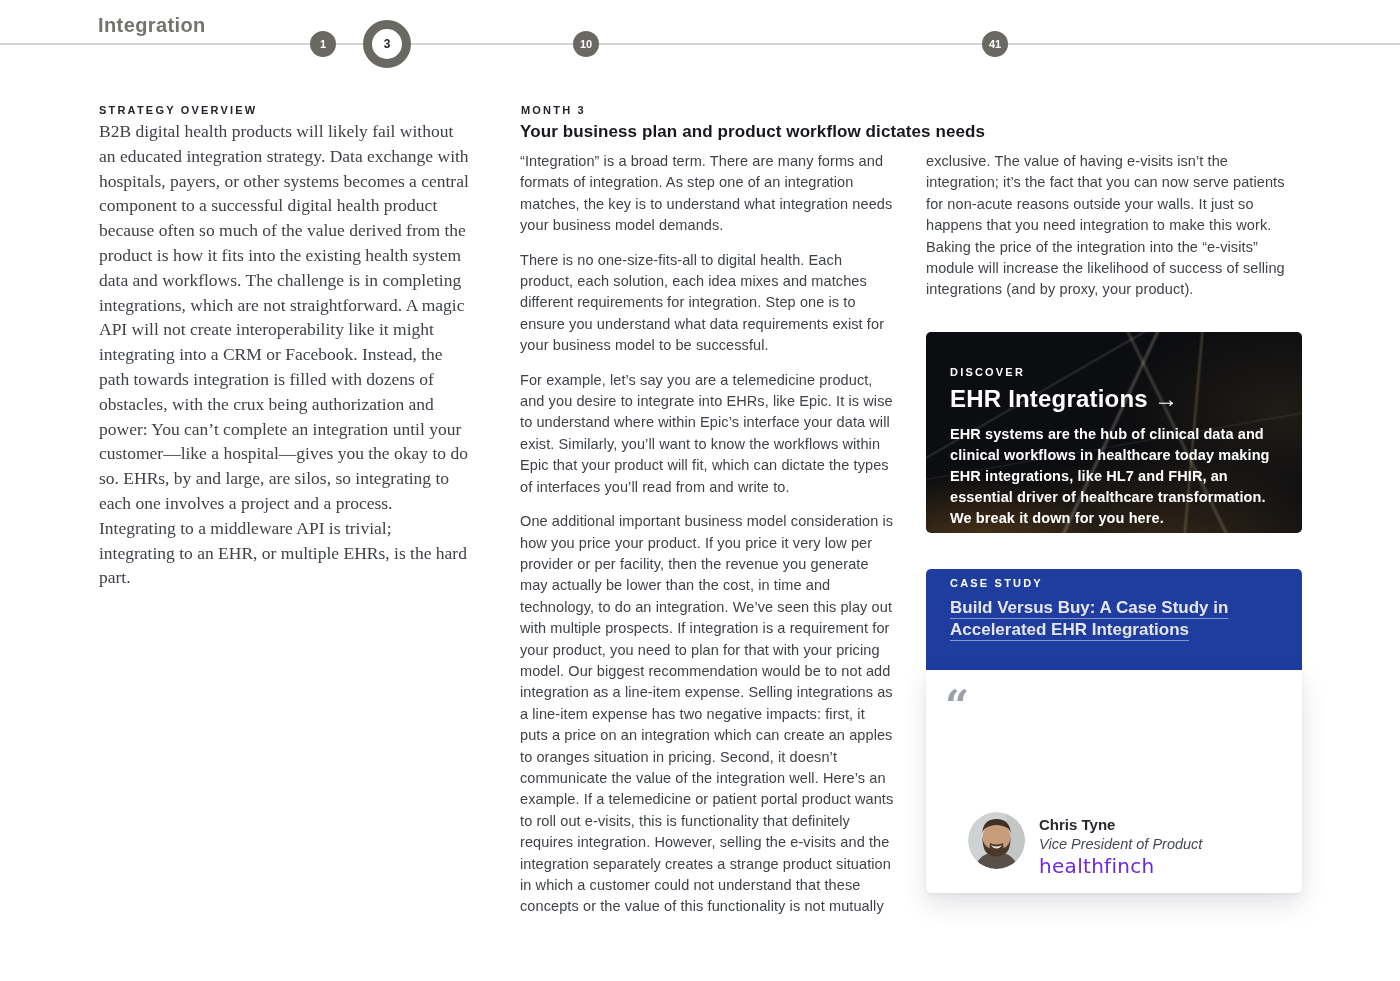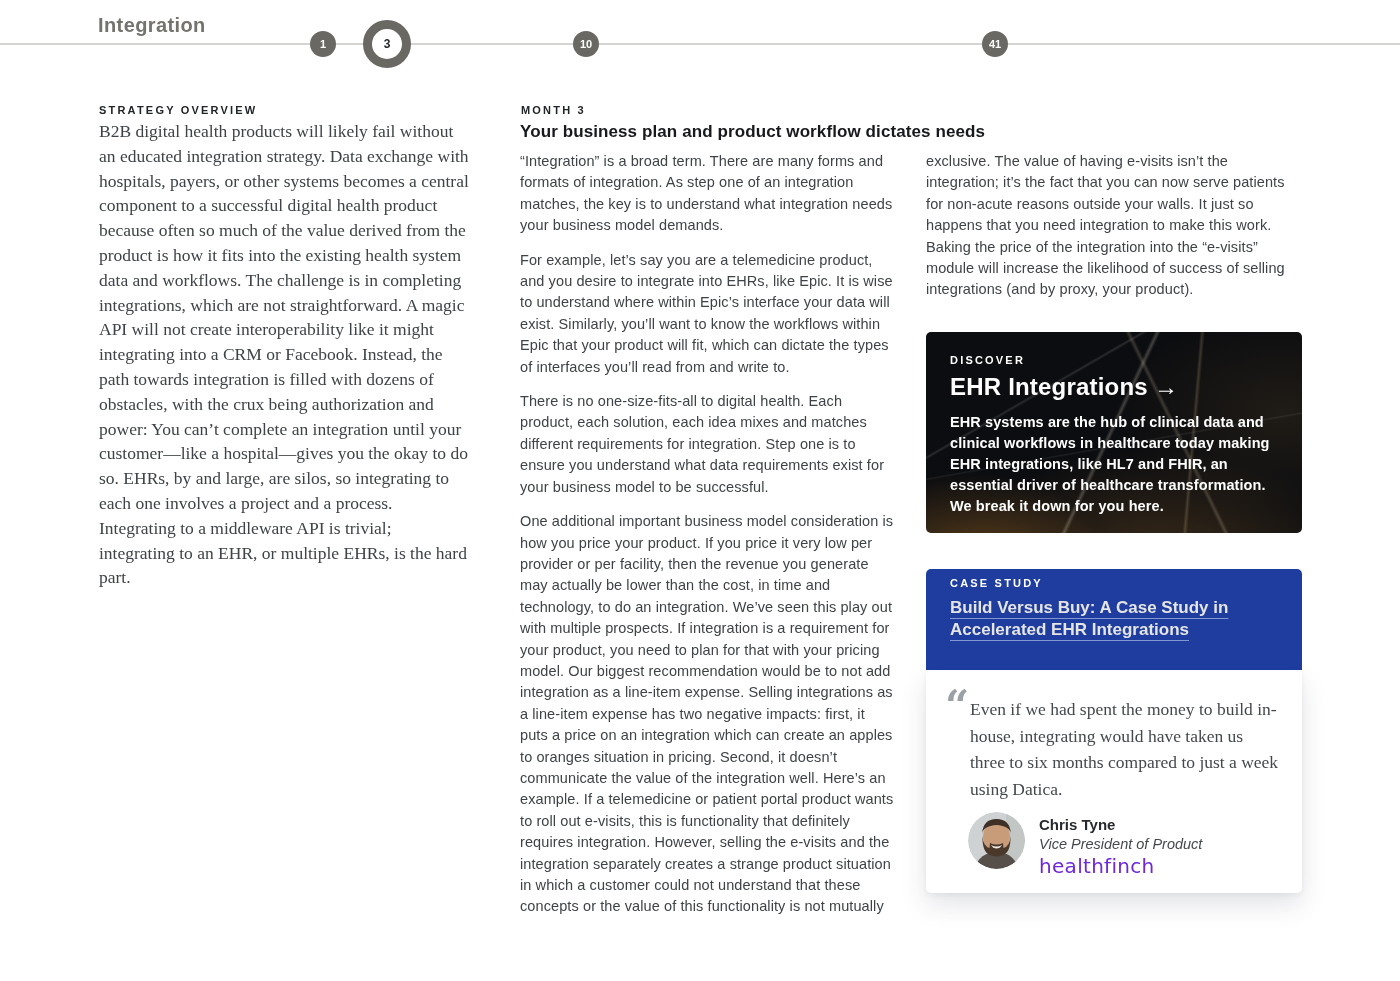--- a/index.html
+++ b/index.html
@@ -45,21 +45,21 @@
                  radial-gradient(300px 170px at 62% 118%, rgba(120,84,38,.45), rgba(120,84,38,0) 70%),
                  radial-gradient(240px 140px at 95% 40%, rgba(90,70,40,.25), rgba(90,70,40,0) 70%),
                  #0c0d10;
                  box-sizing:border-box;overflow:hidden;cursor:pointer;}
   .discover-card::after{content:"";position:absolute;inset:0;background:
       linear-gradient(115deg, transparent 48.6%, rgba(255,246,224,.22) 49.3%, transparent 50%),
       linear-gradient(64deg, transparent 62.6%, rgba(255,236,200,.18) 63.3%, transparent 64%),
       linear-gradient(150deg, transparent 29.6%, rgba(255,255,255,.12) 30.1%, transparent 30.7%),
       linear-gradient(95deg, transparent 69.6%, rgba(232,202,152,.20) 70.2%, transparent 70.9%),
       linear-gradient(170deg, transparent 54.6%, rgba(255,255,255,.07) 55.1%, transparent 55.7%);}
-  .discover-inner{position:relative;z-index:2;padding:22px 24px;}
+  .discover-inner{position:relative;z-index:2;padding:22px 24px;margin-top:12px;}
   .discover-title{margin-top:7px;font-size:24px;font-weight:bold;color:#ffffff;letter-spacing:.2px;}
   .discover-title .arrow{font-weight:normal;margin-left:6px;}
   .discover-body{margin-top:11px;font-size:14.5px;line-height:21px;font-weight:bold;
                  color:#ffffff;letter-spacing:.1px;}
   .discover-card .eyebrow{color:#ffffff;}
 
   
   .case-card{position:absolute;left:926px;top:569px;width:376px;height:101px;
              background:#1e3d9f;border-radius:5px 5px 0 0;box-sizing:border-box;
              padding:8px 24px 0 24px;}
@@ -98,22 +98,22 @@
   <div class="milestone m24">41</div>
 
   <div class="eyebrow left-eyebrow">STRATEGY OVERVIEW</div>
   <div class="left-body">B2B digital health products will likely fail without an educated integration strategy. Data exchange with hospitals, payers, or other systems becomes a central component to a successful digital health product because often so much of the value derived from the product is how it fits into the existing health system data and workflows. The challenge is in completing integrations, which are not straightforward. A magic API will not create interoperability like it might integrating into a CRM or Facebook. Instead, the path towards integration is filled with dozens of obstacles, with the crux being authorization and power: You can’t complete an integration until your customer—like a hospital—gives you the okay to do so. EHRs, by and large, are silos, so integrating to each one involves a project and a process. Integrating to a middleware API is trivial; integrating to an EHR, or multiple EHRs, is the hard part.</div>
 
   <div class="eyebrow month-eyebrow">MONTH 3</div>
   <div class="article-title">Your business plan and product workflow dictates needs</div>
 
   <div class="text-col col1">
       <p>“Integration” is a broad term. There are many forms and formats of integration. As step one of an integration matches, the key is to understand what integration needs your business model demands.</p>
+      <p>There is no one-size-fits-all to digital health. Each product, each solution, each idea mixes and matches different requirements for integration. Step one is to ensure you understand what data requirements exist for your business model to be successful.</p>
       <p>For example, let’s say you are a telemedicine product, and you desire to integrate into EHRs, like Epic. It is wise to understand where within Epic’s interface your data will exist. Similarly, you’ll want to know the workflows within Epic that your product will fit, which can dictate the types of interfaces you’ll read from and write to.</p>
-      <p>There is no one-size-fits-all to digital health. Each product, each solution, each idea mixes and matches different requirements for integration. Step one is to ensure you understand what data requirements exist for your business model to be successful.</p>
       <p>One additional important business model consideration is how you price your product. If you price it very low per provider or per facility, then the revenue you generate may actually be lower than the cost, in time and technology, to do an integration. We’ve seen this play out with multiple prospects. If integration is a requirement for your product, you need to plan for that with your pricing model. Our biggest recommendation would be to not add integration as a line-item expense. Selling integrations as a line-item expense has two negative impacts: first, it puts a price on an integration which can create an apples to oranges situation in pricing. Second, it doesn’t communicate the value of the integration well. Here’s an example. If a telemedicine or patient portal product wants to roll out e-visits, this is functionality that definitely requires integration. However, selling the e-visits and the integration separately creates a strange product situation in which a customer could not understand that these concepts or the value of this functionality is not mutually</p>
     </div>
   <div class="text-col col2">
     <p>exclusive. The value of having e-visits isn’t the integration; it’s the fact that you can now serve patients for non-acute reasons outside your walls. It just so happens that you need integration to make this work. Baking the price of the integration into the “e-visits” module will increase the likelihood of success of selling integrations (and by proxy, your product).</p>
   </div>
 
   <div class="discover-card">
     <div class="discover-inner">
       <div class="eyebrow">DISCOVER</div>
       <div class="discover-title"><span>EHR Integrations</span><span class="arrow">→</span></div>
@@ -123,21 +123,20 @@
 
   <div class="case-card">
     <div class="eyebrow">CASE STUDY</div>
     <div style="margin-top:8px;">
       <span class="case-title">Build Versus Buy: A Case Study in Accelerated EHR Integrations</span>
     </div>
   </div>
 
   <div class="quote-card">
     <div class="quote-mark">“</div>
-    <div class="quote-text">Even if we had spent the money to build in-house, integrating would have taken us three to six months compared to just a week using Datica.</div>
     <div class="attribution">
       <div class="avatar">
         <svg width="57" height="57" viewBox="0 0 57 57">
           <defs>
               <clipPath id="avc">
                 <circle cx="28.5" cy="28.5" r="28.5"></circle>
               </clipPath>
             </defs>
           <g clip-path="url(#avc)">
             <rect width="57" height="57" fill="#cfd2d2"></rect>

